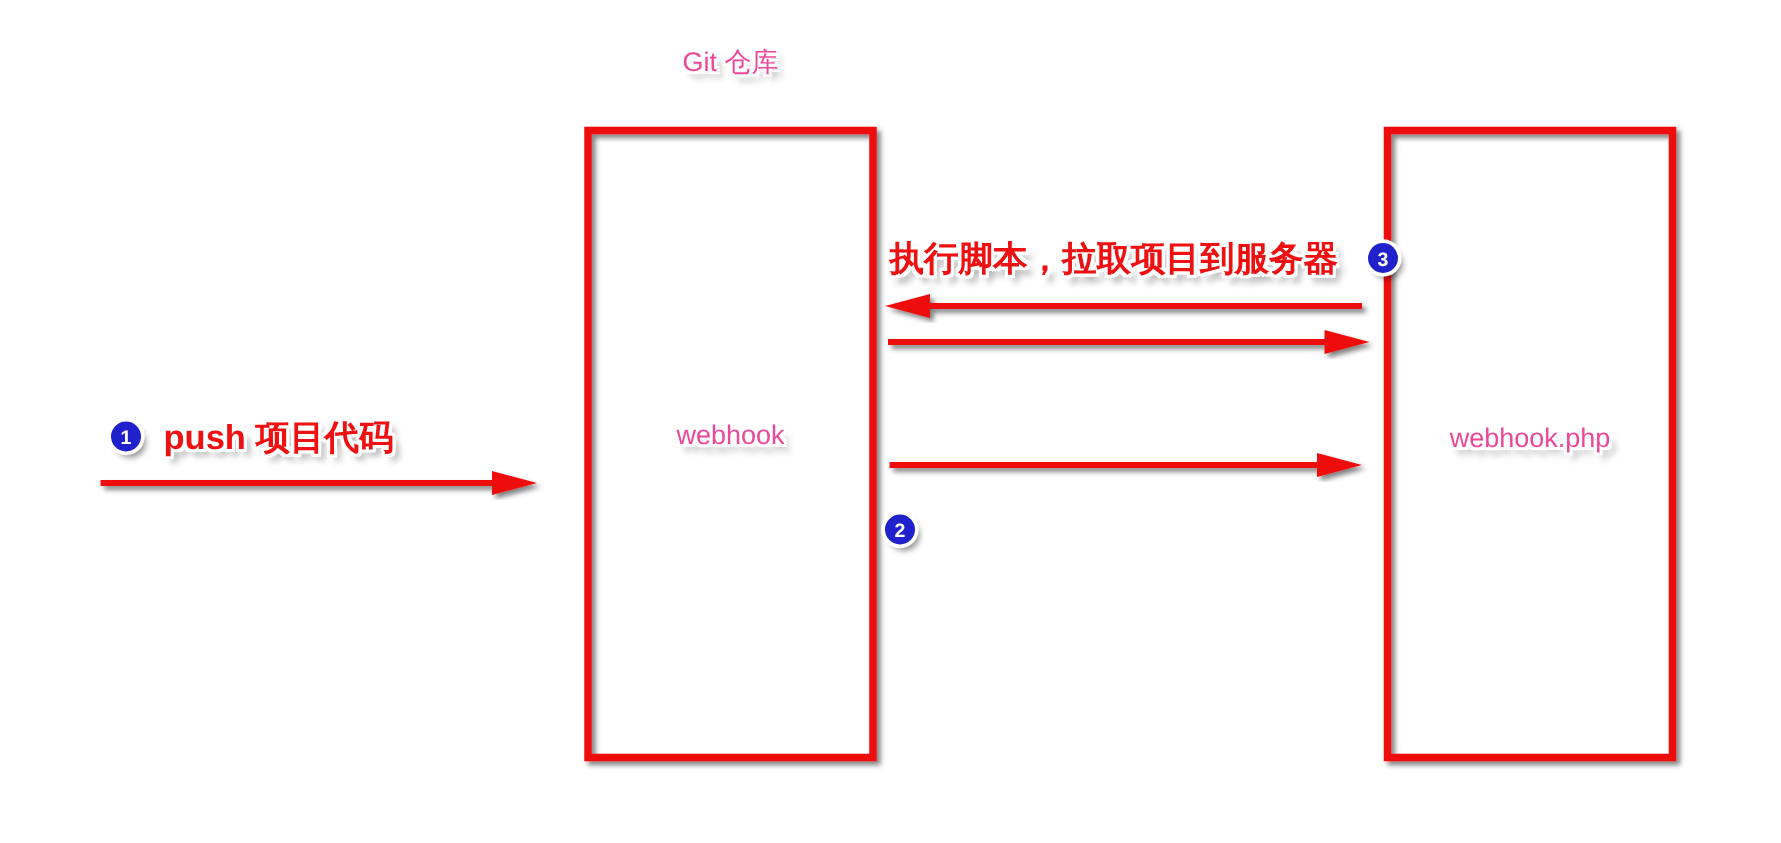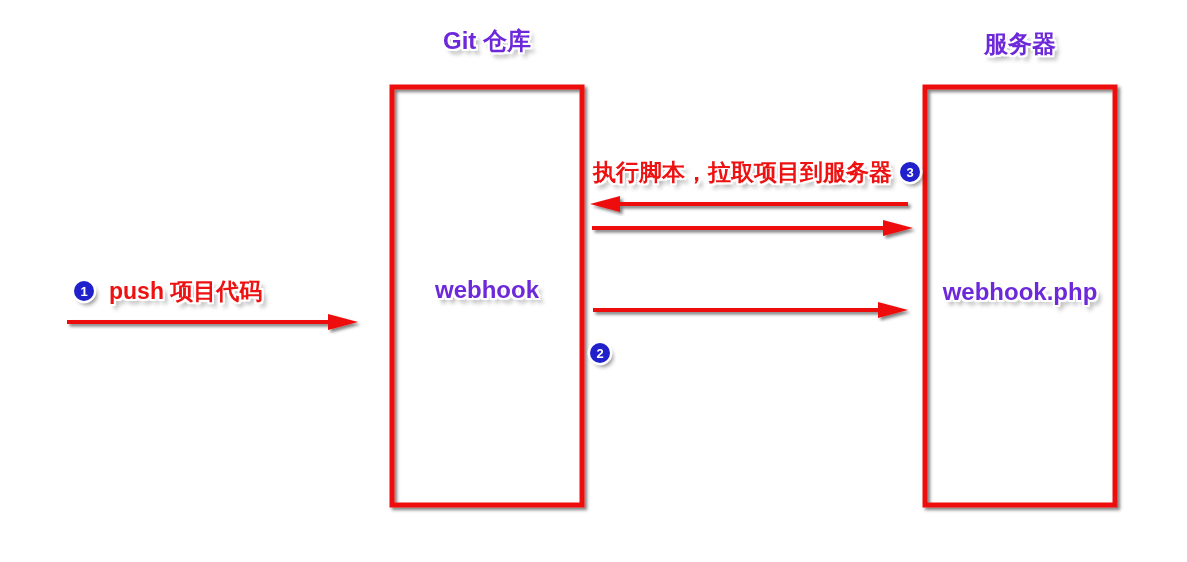--- a/index.html
+++ b/index.html
@@ -18,23 +18,23 @@
   .svg-layer {
     position: absolute;
     left: 0; top: 0;
     width: 1187px;
     height: 562px;
     z-index: 1;
   }
   .label {
     position: absolute;
     z-index: 2;
-    color: #6d28d9;
-    font-weight: bold;
-    font-size: 24px;
+    color: #ec4899;
+    font-weight: normal;
+    font-size: 18px;
     line-height: 28px;
     white-space: nowrap;
     text-shadow:
       -2px -2px 0 #fff, 2px -2px 0 #fff, -2px 2px 0 #fff, 2px 2px 0 #fff,
       -2px 0 0 #fff, 2px 0 0 #fff, 0 -2px 0 #fff, 0 2px 0 #fff,
       4px 5px 4px rgba(0,0,0,0.35);
   }
   .label.centered {
     text-align: center;
   }
@@ -104,32 +104,31 @@
     </g>
 
     <g filter="url(#ds)">
       <line x1="593" y1="310" x2="880" y2="310" stroke="#ee1111" stroke-width="4"></line>
       <polygon points="908,310 878,302 878,318" fill="#ee1111"></polygon>
     </g>
   </svg>
 
   <div class="label centered" style="left: 392px; top: 27px; width: 190px;">Git 仓库</div>
 
-  <div class="label centered" style="left: 925px; top: 30px; width: 190px;">服务器</div>
 
   <div class="label centered" style="left: 392px; top: 276px; width: 190px;">webhook</div>
 
   <div class="label centered" style="left: 925px; top: 278px; width: 190px;">webhook.php</div>
 
   <div class="step" style="left: 74px; top: 277px; gap: 15px;">
     <span class="badge">1</span>
     <span class="text">push 项目代码</span>
   </div>
 
-  <div class="step" style="left: 593px; top: 158px; gap: 8px;">
+  <div class="step" style="left: 593px; top: 158px; gap: 20px;">
     <span class="text">执行脚本，拉取项目到服务器</span>
     <span class="badge">3</span>
   </div>
 
   <div class="step" style="left: 590px; top: 343px; gap: 11px;">
     <span class="badge">2</span>
   </div>
 
 </div>
 

